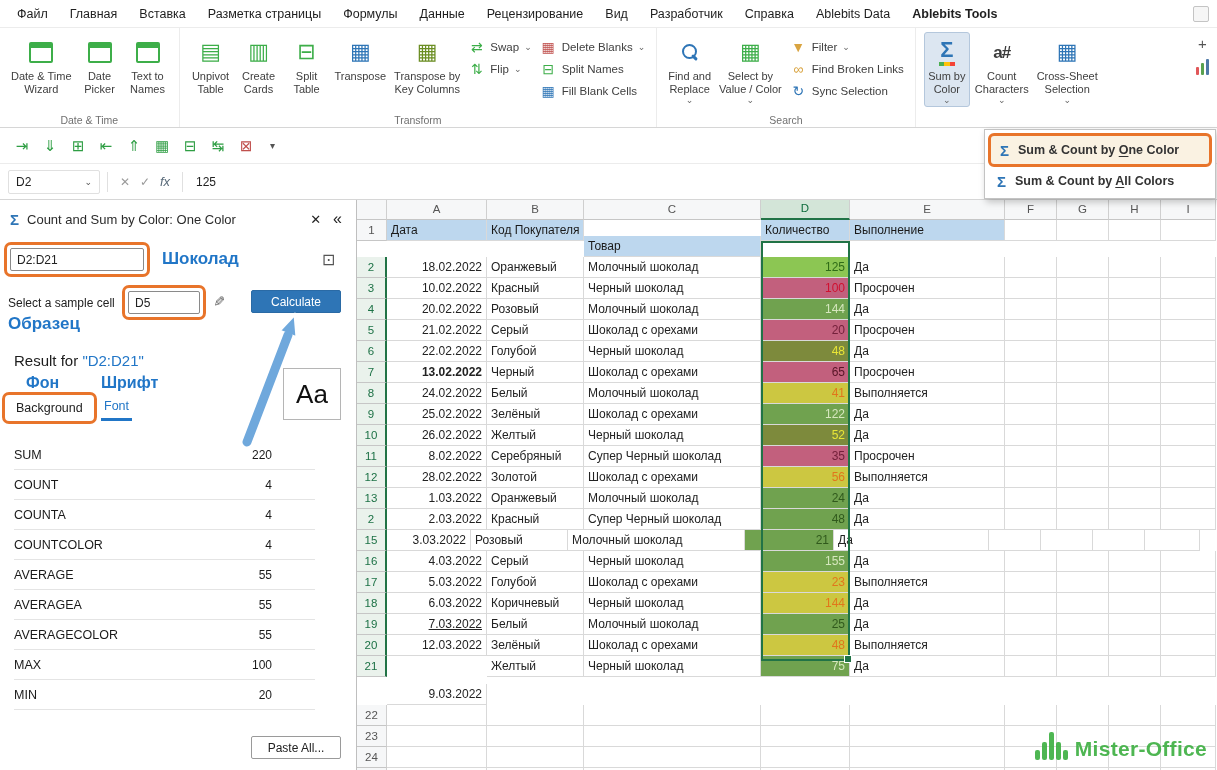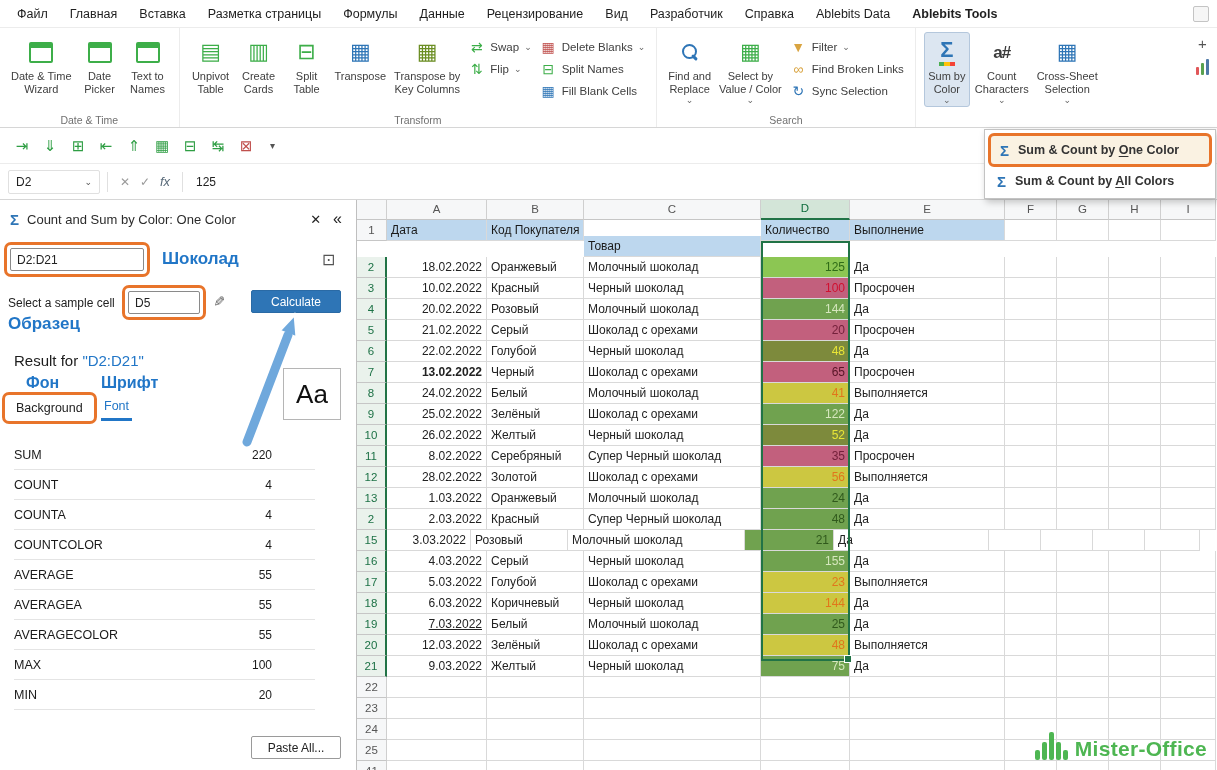--- a/index.html
+++ b/index.html
@@ -678,21 +678,21 @@
           <div class="scell datacell" style="width: 177px;">Шоколад с орехами</div>
           <div class="scell datacell ralign" style="width: 89px; background: rgb(204, 199, 65); color: rgb(225, 118, 27);">48</div>
           <div class="scell datacell" style="width: 155px;">Выполняется</div>
           <div class="scell datacell" style="width: 52px;"></div>
           <div class="scell datacell" style="width: 52px;"></div>
           <div class="scell datacell" style="width: 52px;"></div>
           <div class="scell datacell" style="width: 55px;"></div>
         </div>
         <div class="srow">
           <div class="scell shead rowhead sel" style="width: 30px;">21</div>
-          <div class="scell datacell ralign" style="width: 100px;">9.03.2022</div>
+          <div class="scell datacell ralign" style="width: 100px; margin-top: 28px;">9.03.2022</div>
           <div class="scell datacell" style="width: 97px;">Желтый</div>
           <div class="scell datacell" style="width: 177px;">Черный шоколад</div>
           <div class="scell datacell ralign" style="width: 89px; background: rgb(112, 162, 79); color: rgb(214, 231, 190);">75</div>
           <div class="scell datacell" style="width: 155px;">Да</div>
           <div class="scell datacell" style="width: 52px;"></div>
           <div class="scell datacell" style="width: 52px;"></div>
           <div class="scell datacell" style="width: 52px;"></div>
           <div class="scell datacell" style="width: 55px;"></div>
         </div>
         <div class="srow">

